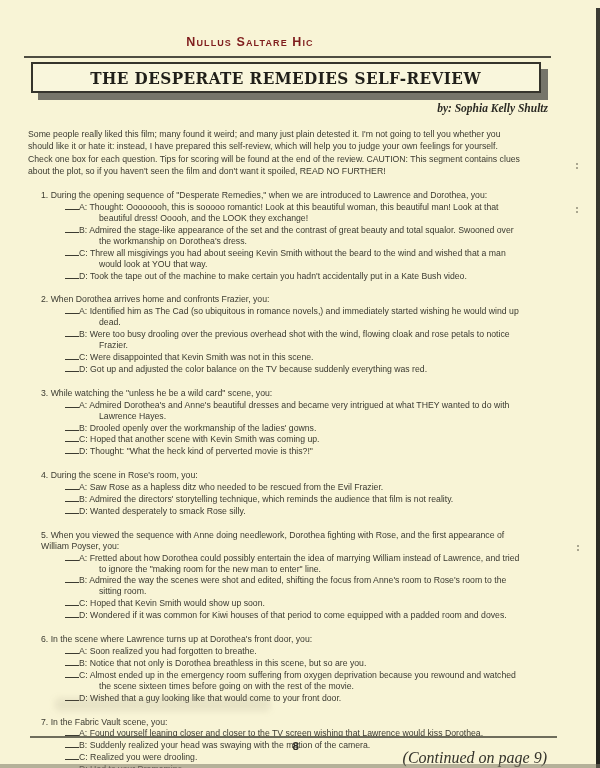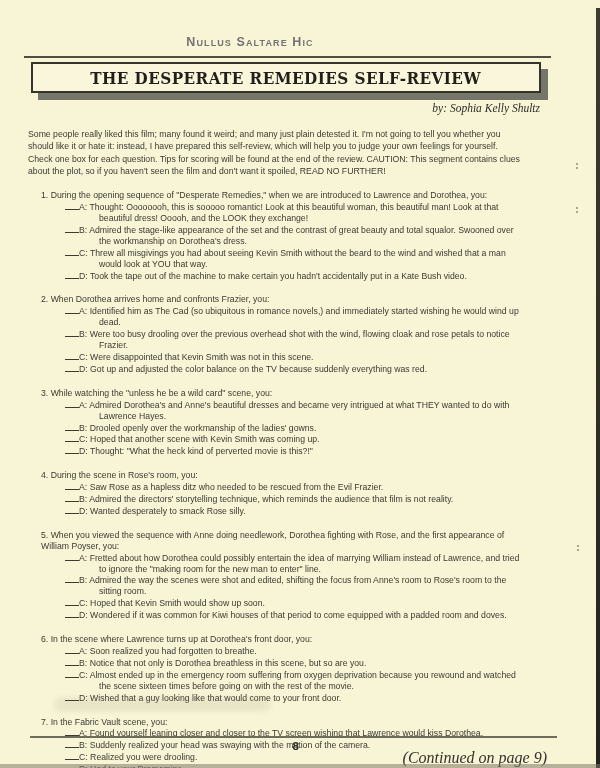--- a/index.html
+++ b/index.html
@@ -6,40 +6,40 @@
   .page {
     position:relative; width:600px; height:768px;
     background:#f8f4d6; overflow:hidden;
     font-family:"Liberation Sans", sans-serif;
     color:#3a392f;
   }
   
   .header-title {
     position:absolute; top:35px; left:0; width:500px; text-align:center;
     font-variant:small-caps; font-weight:bold; font-size:12.5px;
-    letter-spacing:1.1px; color:#737373;
+    letter-spacing:1.1px; color:#7f1d1d;
   }
   .header-rule {
     position:absolute; top:56px; left:24px; width:527px; height:2px;
     background:#4e4d42;
   }
   .title-box {
     position:absolute; top:62px; left:31px; width:506px; height:27px;
     background:#f9f6dc; border:2px solid #35342c;
     box-shadow:7px 7px 0 #76756a;
     display:flex; align-items:center; justify-content:center;
   }
   .page-title {
     font-family:"DejaVu Serif", serif; font-weight:bold; font-size:17.5px;
     letter-spacing:0.5px; color:#201f19; white-space:nowrap;
     transform:scaleX(0.87);
   }
   .byline {
-    position:absolute; top:102px; right:60px;
-    font-family:"Liberation Serif", serif; font-style:italic; font-weight:normal;
+    position:absolute; top:102px; right:52px;
+    font-family:"Liberation Serif", serif; font-style:italic; font-weight:bold;
     font-size:11.5px; color:#2c2b24;
   }
   
   .content {
     position:absolute; left:28px; top:128px; width:507px;
     font-size:8.7px; color:#3b3a30;
   }
   .intro { margin:0 0 7px 0; width:496px; line-height:12.3px; }
   .q-list { line-height:10.9px; }
   .q { margin:13px; }

